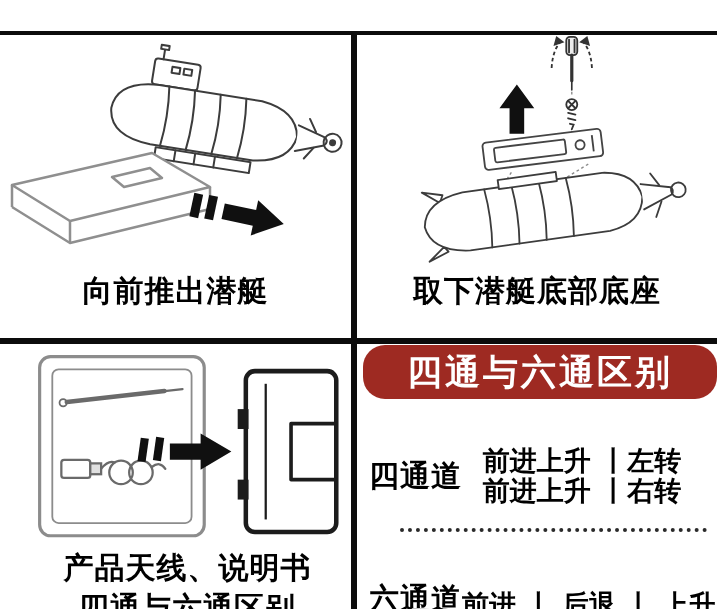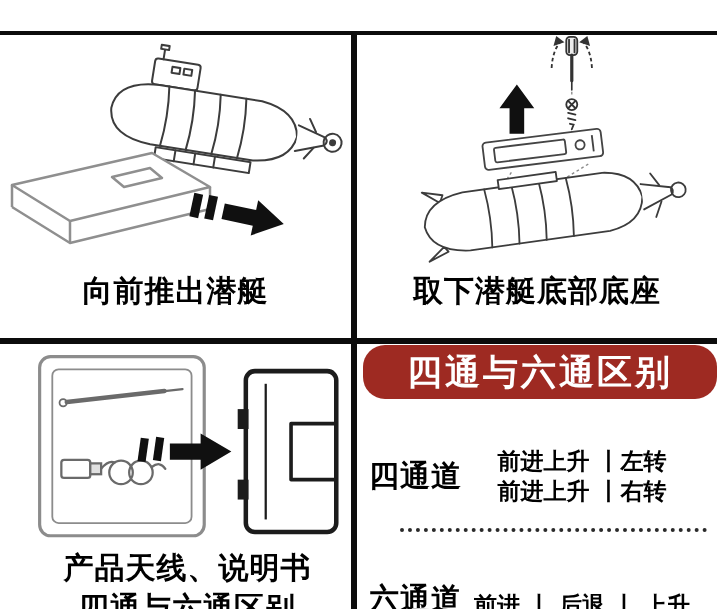--- a/index.html
+++ b/index.html
@@ -36,21 +36,21 @@
     font-size:35px; font-weight:bold; letter-spacing:3px;border-radius:22px;
   }
   .chan-row {
     position:absolute; left:8px; right:15px; height:64px;
     display:flex; align-items:center;
   }
   .chan-row.four { top:100px; }
   .chan-row.six  { top:212px;align-items:flex-end; }
   .chan-label { font-size:30px; font-weight:bold; letter-spacing:1px; white-space:nowrap; padding-left:4px; }
   .chan-detail { flex:1; text-align:center; font-weight:bold; }
-  .chan-detail div { font-size:23px; line-height:30px; white-space:nowrap; }
+  .chan-detail div { font-size:27px; line-height:30px; white-space:nowrap; }
   .dotted-sep {
     position:absolute; top:184px; left:43px; right:10px; height:0;
     border-top:4px dotted #2a2a2a;
   }
 </style>
 </head>
 <body>
 
 <div class="page">
 

